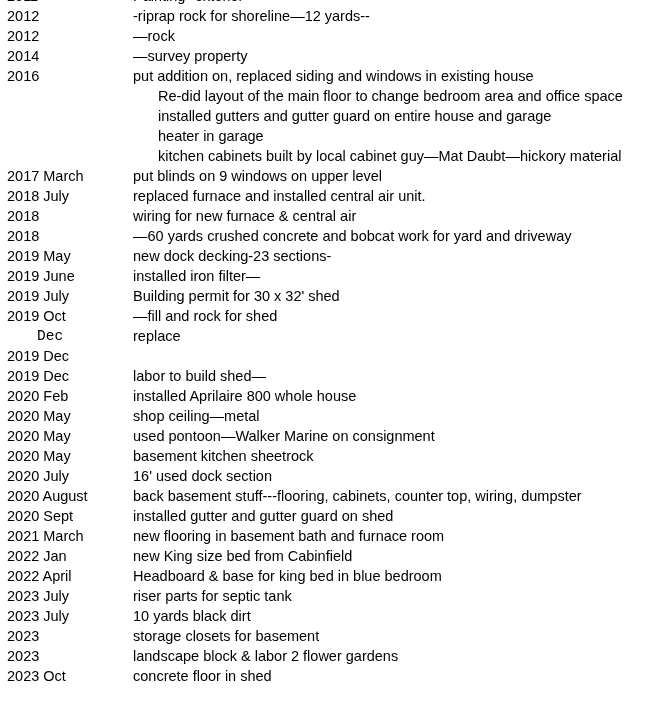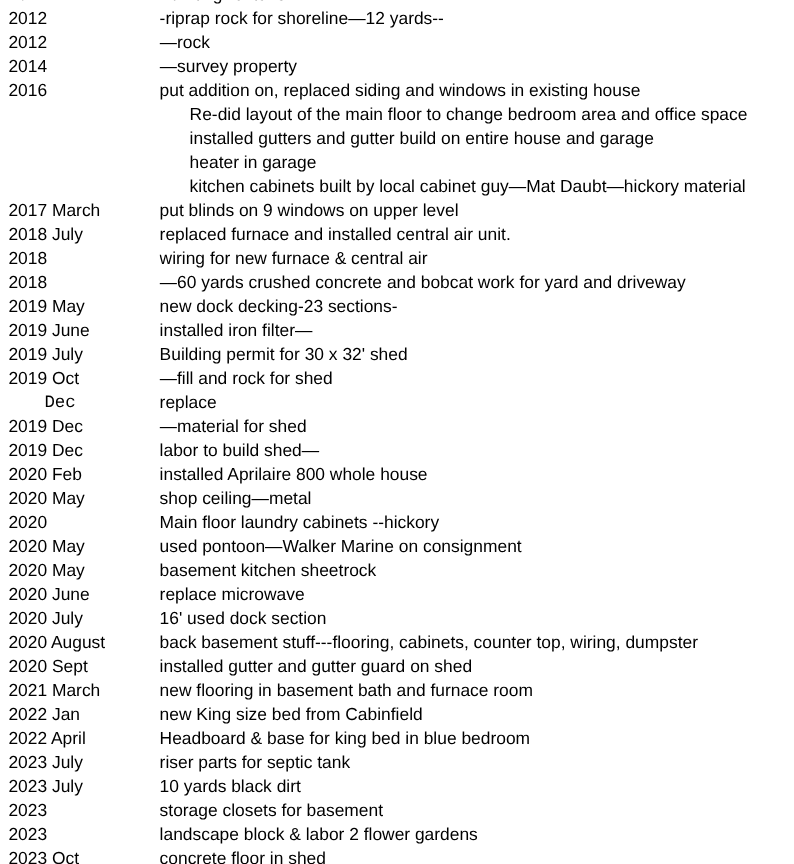--- a/index.html
+++ b/index.html
@@ -78,21 +78,21 @@
       <div class="row">
         <div class="date">2016</div>
         <div class="desc">put addition on, replaced siding and windows in existing house</div>
       </div>
       <div class="row">
         <div class="date"></div>
         <div class="desc indent">Re-did layout of the main floor to change bedroom area and office space</div>
       </div>
       <div class="row">
         <div class="date"></div>
-        <div class="desc indent">installed gutters and gutter build on entire house and garage</div>
+        <div class="desc indent">installed gutters and gutter guard on entire house and garage</div>
       </div>
       <div class="row">
         <div class="date"></div>
         <div class="desc indent">heater  in garage</div>
       </div>
       <div class="row">
         <div class="date"></div>
         <div class="desc indent">kitchen cabinets built by local cabinet guy—Mat Daubt—hickory material</div>
       </div>
       <div class="row">
@@ -126,49 +126,40 @@
       <div class="row">
         <div class="date">2019 Oct</div>
         <div class="desc">—fill and rock for shed</div>
       </div>
       <div class="row">
         <div class="date indent">Dec</div>
         <div class="desc"> replace</div>
       </div>
       <div class="row">
         <div class="date">2019 Dec</div>
-        <div class="desc">—material for shed</div>
       </div>
       <div class="row">
         <div class="date">2019 Dec</div>
         <div class="desc">labor to build shed—</div>
       </div>
       <div class="row">
         <div class="date">2020 Feb</div>
         <div class="desc">installed Aprilaire 800 whole house</div>
       </div>
       <div class="row">
         <div class="date">2020 May</div>
         <div class="desc">shop ceiling—metal</div>
       </div>
       <div class="row">
-        <div class="date">2020</div>
-        <div class="desc">Main floor laundry cabinets    --hickory</div>
-      </div>
-      <div class="row">
         <div class="date">2020 May</div>
         <div class="desc">used pontoon—Walker Marine on consignment</div>
       </div>
       <div class="row">
         <div class="date">2020 May</div>
         <div class="desc">basement kitchen sheetrock</div>
-      </div>
-      <div class="row">
-        <div class="date">2020 June</div>
-        <div class="desc">replace microwave</div>
       </div>
       <div class="row">
         <div class="date">2020 July</div>
         <div class="desc">16' used dock section</div>
       </div>
       <div class="row">
         <div class="date">2020 August</div>
         <div class="desc">back basement stuff---flooring, cabinets, counter top, wiring, dumpster</div>
       </div>
       <div class="row">

